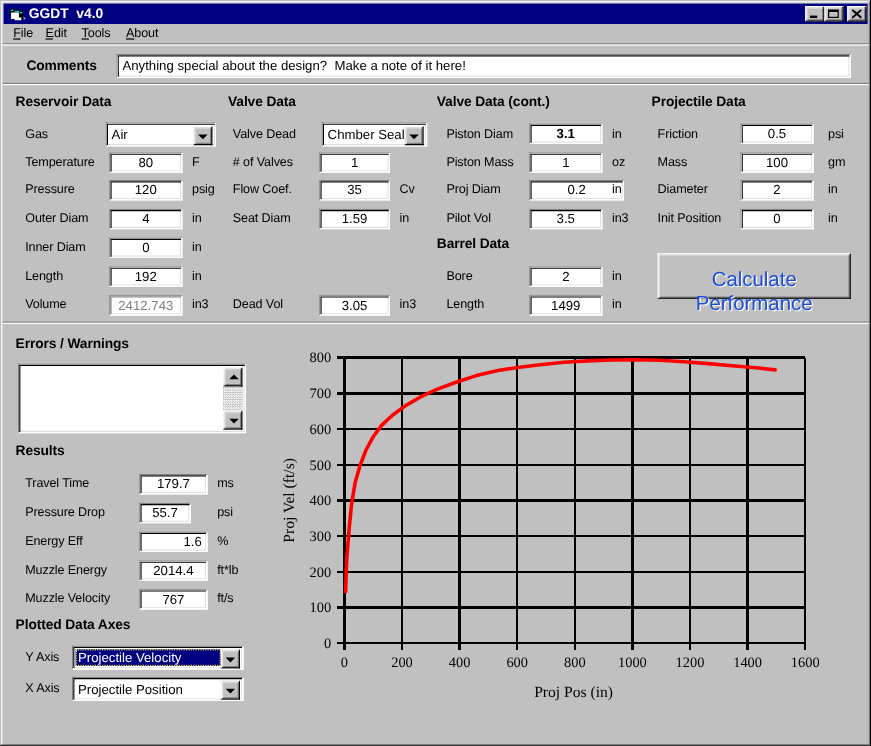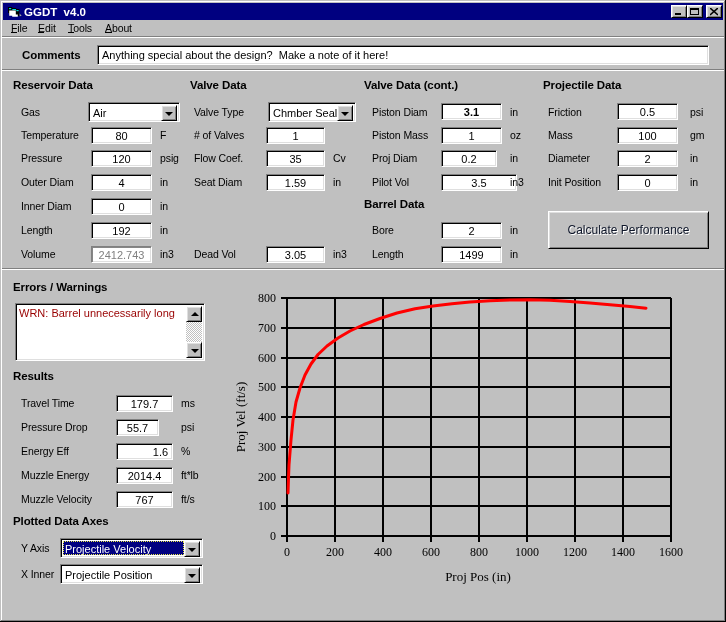--- a/index.html
+++ b/index.html
@@ -95,21 +95,21 @@
 <div class="lbl" style="left:21px;top:200px;">Inner Diam</div>
 <div class="tf" style="left:91px;top:198px;width:61px;">0</div>
 <div class="unit" style="left:160px;top:200px;">in</div>
 <div class="lbl" style="left:21px;top:224px;">Length</div>
 <div class="tf" style="left:91px;top:222px;width:61px;">192</div>
 <div class="unit" style="left:160px;top:224px;">in</div>
 <div class="lbl" style="left:21px;top:248px;">Volume</div>
 <div class="tfd" style="left:91px;top:246px;width:61px;">2412.743</div>
 <div class="unit" style="left:160px;top:248px;">in3</div>
 
-<div class="lbl" style="left:194px;top:106px;">Valve Type</div>
+<div class="lbl" style="left:194px;top:106px;">Valve Dead</div>
 <div class="sunk" style="left:268px;top:102px;width:88px;height:20px;">
   <div class="cbtext">Chmber Seal</div>
   <div class="cbbtn">
       <div class="dn" style="left:3px;top:6px;"></div>
     </div>
 </div>
 <div class="lbl" style="left:194px;top:129px;"># of Valves</div>
 <div class="tf" style="left:266px;top:127px;width:59px;">1</div>
 <div class="lbl" style="left:194px;top:152px;">Flow Coef.</div>
 <div class="tf" style="left:266px;top:150px;width:59px;">35</div>
@@ -121,24 +121,24 @@
 <div class="tf" style="left:266px;top:246px;width:59px;">3.05</div>
 <div class="unit" style="left:333px;top:248px;">in3</div>
 
 <div class="lbl" style="left:372px;top:106px;">Piston Diam</div>
 <div class="tf" style="left:441px;top:103px;width:61px;font-weight:bold;">3.1</div>
 <div class="unit" style="left:510px;top:106px;">in</div>
 <div class="lbl" style="left:372px;top:129px;">Piston Mass</div>
 <div class="tf" style="left:441px;top:127px;width:61px;">1</div>
 <div class="unit" style="left:510px;top:129px;">oz</div>
 <div class="lbl" style="left:372px;top:152px;">Proj Diam</div>
-<div class="tf" style="left:441px;top:150px;width:56px;">0.2</div>
+<div class="tf" style="left:441px;top:150px;width:79px;">0.2</div>
 <div class="unit" style="left:510px;top:152px;">in</div>
 <div class="lbl" style="left:372px;top:176px;">Pilot Vol</div>
-<div class="tf" style="left:441px;top:174px;width:76px;">3.5</div>
+<div class="tf" style="left:441px;top:174px;width:61px;">3.5</div>
 <div class="unit" style="left:510px;top:176px;">in3</div>
 <div class="lbl" style="left:372px;top:224px;">Bore</div>
 <div class="tf" style="left:441px;top:222px;width:61px;">2</div>
 <div class="unit" style="left:510px;top:224px;">in</div>
 <div class="lbl" style="left:372px;top:248px;">Length</div>
 <div class="tf" style="left:441px;top:246px;width:61px;">1499</div>
 <div class="unit" style="left:510px;top:248px;">in</div>
 
 <div class="lbl" style="left:548px;top:106px;">Friction</div>
 <div class="tf" style="left:617px;top:103px;width:61px;">0.5</div>
@@ -146,26 +146,25 @@
 <div class="lbl" style="left:548px;top:129px;">Mass</div>
 <div class="tf" style="left:617px;top:127px;width:61px;">100</div>
 <div class="unit" style="left:690px;top:129px;">gm</div>
 <div class="lbl" style="left:548px;top:152px;">Diameter</div>
 <div class="tf" style="left:617px;top:150px;width:61px;">2</div>
 <div class="unit" style="left:690px;top:152px;">in</div>
 <div class="lbl" style="left:548px;top:176px;">Init Position</div>
 <div class="tf" style="left:617px;top:174px;width:61px;">0</div>
 <div class="unit" style="left:690px;top:176px;">in</div>
 <div class="raised" style="left:548px;top:211px;width:161px;height:38px;">
-  <div class="a" style="left:0;right:0;top:11px;text-align:center;font-size:12px;color:#0f172a;text-shadow:1px 1px 0 #fff;">Calculate Performance</div>
+  <div class="a" style="left:0;right:0;top:11px;text-align:center;font-size:17px;color:#1d4ed8;text-shadow:1px 1px 0 #fff;">Calculate Performance</div>
 </div>
 
 <div class="hdr" style="left:13px;top:281px;">Errors / Warnings</div>
 <div class="sunk" style="left:15px;top:303px;width:190px;height:58px;">
-  <div class="a" style="left:3px;top:3px;font-size:11px;line-height:13px;color:#990000;white-space:nowrap;">WRN: Barrel unnecessarily long</div>
   <div class="a" style="right:2px;top:2px;bottom:2px;width:16px;background:#c0c0c0;">
     <div class="a" style="left:0;right:0;top:0;bottom:0;background-image:repeating-conic-gradient(#fff 0 25%,#c0c0c0 0 50%);background-size:2px 2px;"></div>
     <div class="raised" style="left:0;top:0;width:16px;height:16px;">
         <div class="up" style="left:4px;top:5px;"></div>
       </div>
     <div class="raised" style="left:0;bottom:0;width:16px;height:16px;">
         <div class="dn" style="left:4px;top:6px;"></div>
       </div>
   </div>
 </div>
@@ -188,21 +187,21 @@
 <div class="unit" style="left:181px;top:493px;">ft/s</div>
 
 <div class="hdr" style="left:13px;top:515px;">Plotted Data Axes</div>
 <div class="lbl" style="left:21px;top:542px;">Y Axis</div>
 <div class="sunk" style="left:60px;top:538px;width:143px;height:20px;">
   <div class="cbtext" style="background:#000080;color:#fff;outline:1px dotted #e8e84a;outline-offset:-1px;">Projectile Velocity</div>
   <div class="cbbtn">
       <div class="dn" style="left:3px;top:6px;"></div>
     </div>
 </div>
-<div class="lbl" style="left:21px;top:568px;">X Inner</div>
+<div class="lbl" style="left:21px;top:568px;">X Axis</div>
 <div class="sunk" style="left:60px;top:564px;width:143px;height:20px;">
   <div class="cbtext">Projectile Position</div>
   <div class="cbbtn">
       <div class="dn" style="left:3px;top:6px;"></div>
     </div>
 </div>
 
 <svg class="a" style="left:0;top:0;" width="726" height="622" viewBox="0 0 726 622">
   <g stroke="#000" stroke-width="2" shape-rendering="crispEdges">
     <line x1="287" y1="298" x2="287" y2="536"></line>

